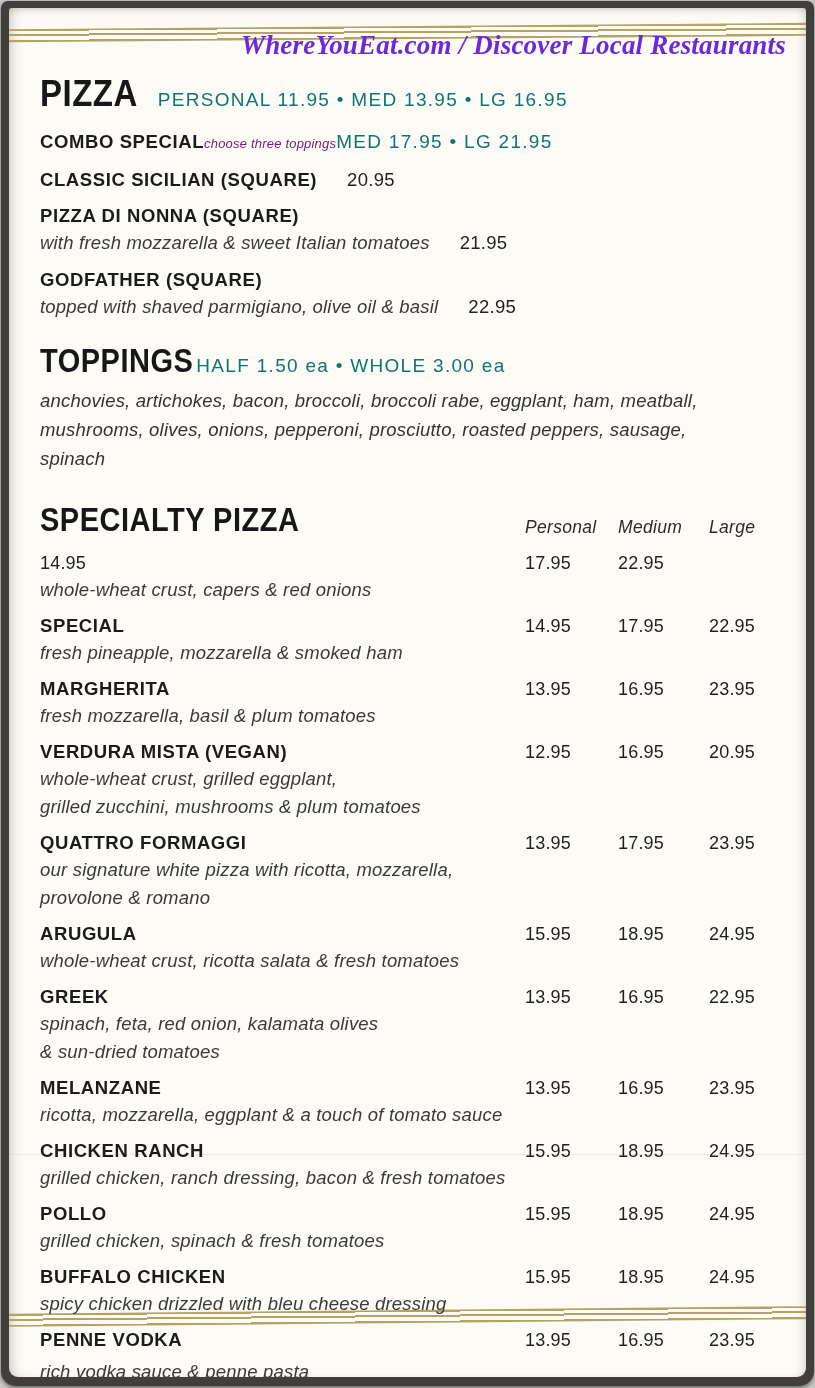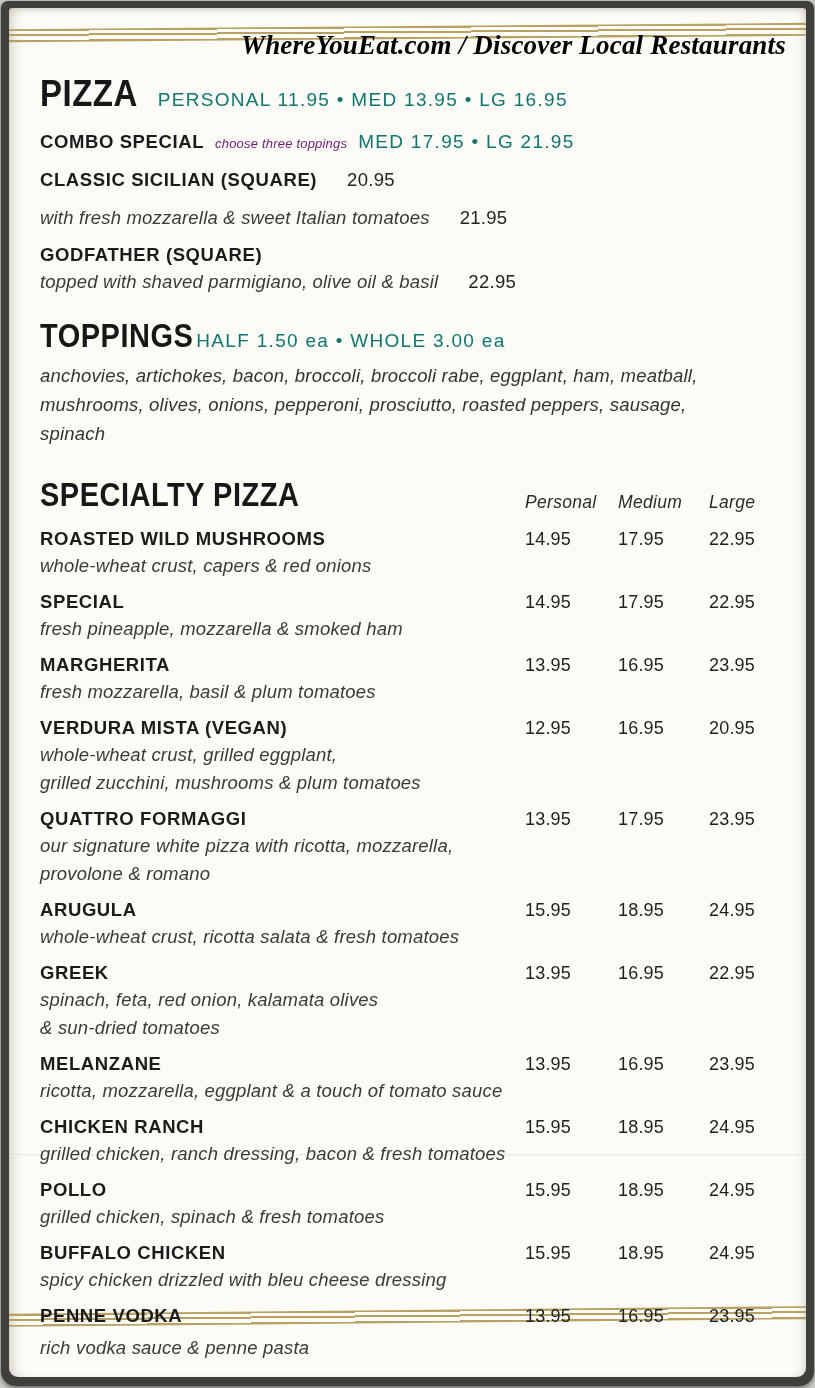--- a/index.html
+++ b/index.html
@@ -39,21 +39,21 @@
   .gold-lines.top { top:18px; transform:rotate(-0.45deg); }
   .gold-lines.bottom { top:1302px; transform:rotate(-0.55deg); }
   .crease {
     position:absolute; left:0; right:0; top:1146px; height:2px;
     background:linear-gradient(to bottom, rgba(120,105,75,.16), rgba(255,255,255,.5));
   }
   .watermark {
     position:absolute; top:22px; right:20px;
     font-family:"Liberation Serif", serif;
     font-style:italic; font-weight:bold;
-    font-size:27px; color:#000000;
+    font-size:27px; color:#6d28d9;
     letter-spacing:.2px;
     white-space:nowrap;
   }
   .content { position:relative; padding:68px 55px 0 31px; color:#1d1d1d; }
 
   .display-head {
     display:inline-block;
     font-weight:bold; color:#171717;
     transform:scaleY(1.12); transform-origin:0 78%;
     letter-spacing:.5px; white-space:nowrap;
@@ -70,21 +70,21 @@
   .sec-pizza-head { margin-bottom:17px; gap:20px; }
   .item-name {
     font-weight:bold; font-size:18.5px; letter-spacing:.6px; color:#1b1b1b; white-space:nowrap;
   }
   .item-price { font-size:18.5px; font-weight:500; color:#222; letter-spacing:.3px; }
   .italic-note { font-style:italic; font-size:13px; color:#701a75; letter-spacing:.2px; }
   .desc {
     font-style:italic; font-size:18.5px; color:#3a3a3a; letter-spacing:.2px;
     line-height:25px; margin-top:3px;
   }
-  .pz-combo { gap:11px; margin-bottom:16px; }
+  .pz-combo { margin-bottom:16px; }
   .pz-item { margin-bottom:14px; }
   .gap14 { gap:30px; }
 
   .sec-toppings { margin-top:27px; }
   .toppings-head { gap:3px; margin-bottom:7px; }
   .toppings-list { font-style:italic; font-size:18.5px; color:#333; line-height:29px; letter-spacing:.2px; }
 
   .sec-specialty { margin-top:32px; }
   .sp-grid {
     display:grid;
@@ -120,20 +120,21 @@
         <span class="italic-note">choose three toppings</span>
         <span class="inline-sizes">MED  17.95 • LG  21.95</span>
       </div>
 
       <div class="row-baseline gap14 pz-item">
         <span class="item-name">CLASSIC SICILIAN (SQUARE)</span>
         <span class="item-price">20.95</span>
       </div>
 
       <div class="pz-item">
+        <div class="item-name">PIZZA DI NONNA (SQUARE)</div>
         <div class="desc row-baseline gap14">
           <span>with fresh mozzarella &amp; sweet Italian tomatoes</span>
           <span class="item-price" style="font-style:normal">21.95</span>
         </div>
       </div>
 
       <div class="pz-item">
         <div class="item-name">GODFATHER (SQUARE)</div>
         <div class="desc row-baseline gap14">
           <span>topped with shaved parmigiano, olive oil &amp; basil</span>
@@ -153,21 +154,20 @@
       <div class="sec-specialty">
         <div class="sp-grid sp-header">
           <span class="display-head h-specialty">SPECIALTY PIZZA</span>
           <span class="col-label">Personal</span>
           <span class="col-label">Medium</span>
           <span class="col-label">Large</span>
         </div>
 
         <div class="sp-item">
           <div class="sp-grid">
-            <span class="item-name">ROASTED WILD MUSHROOMS</span>
             <span class="sp-price">14.95</span>
             <span class="sp-price">17.95</span>
             <span class="sp-price">22.95</span>
           </div>
           <div class="desc">whole-wheat crust, capers &amp; red onions</div>
         </div>
 
         <div class="sp-item">
           <div class="sp-grid">
             <span class="item-name">SPECIAL</span>

